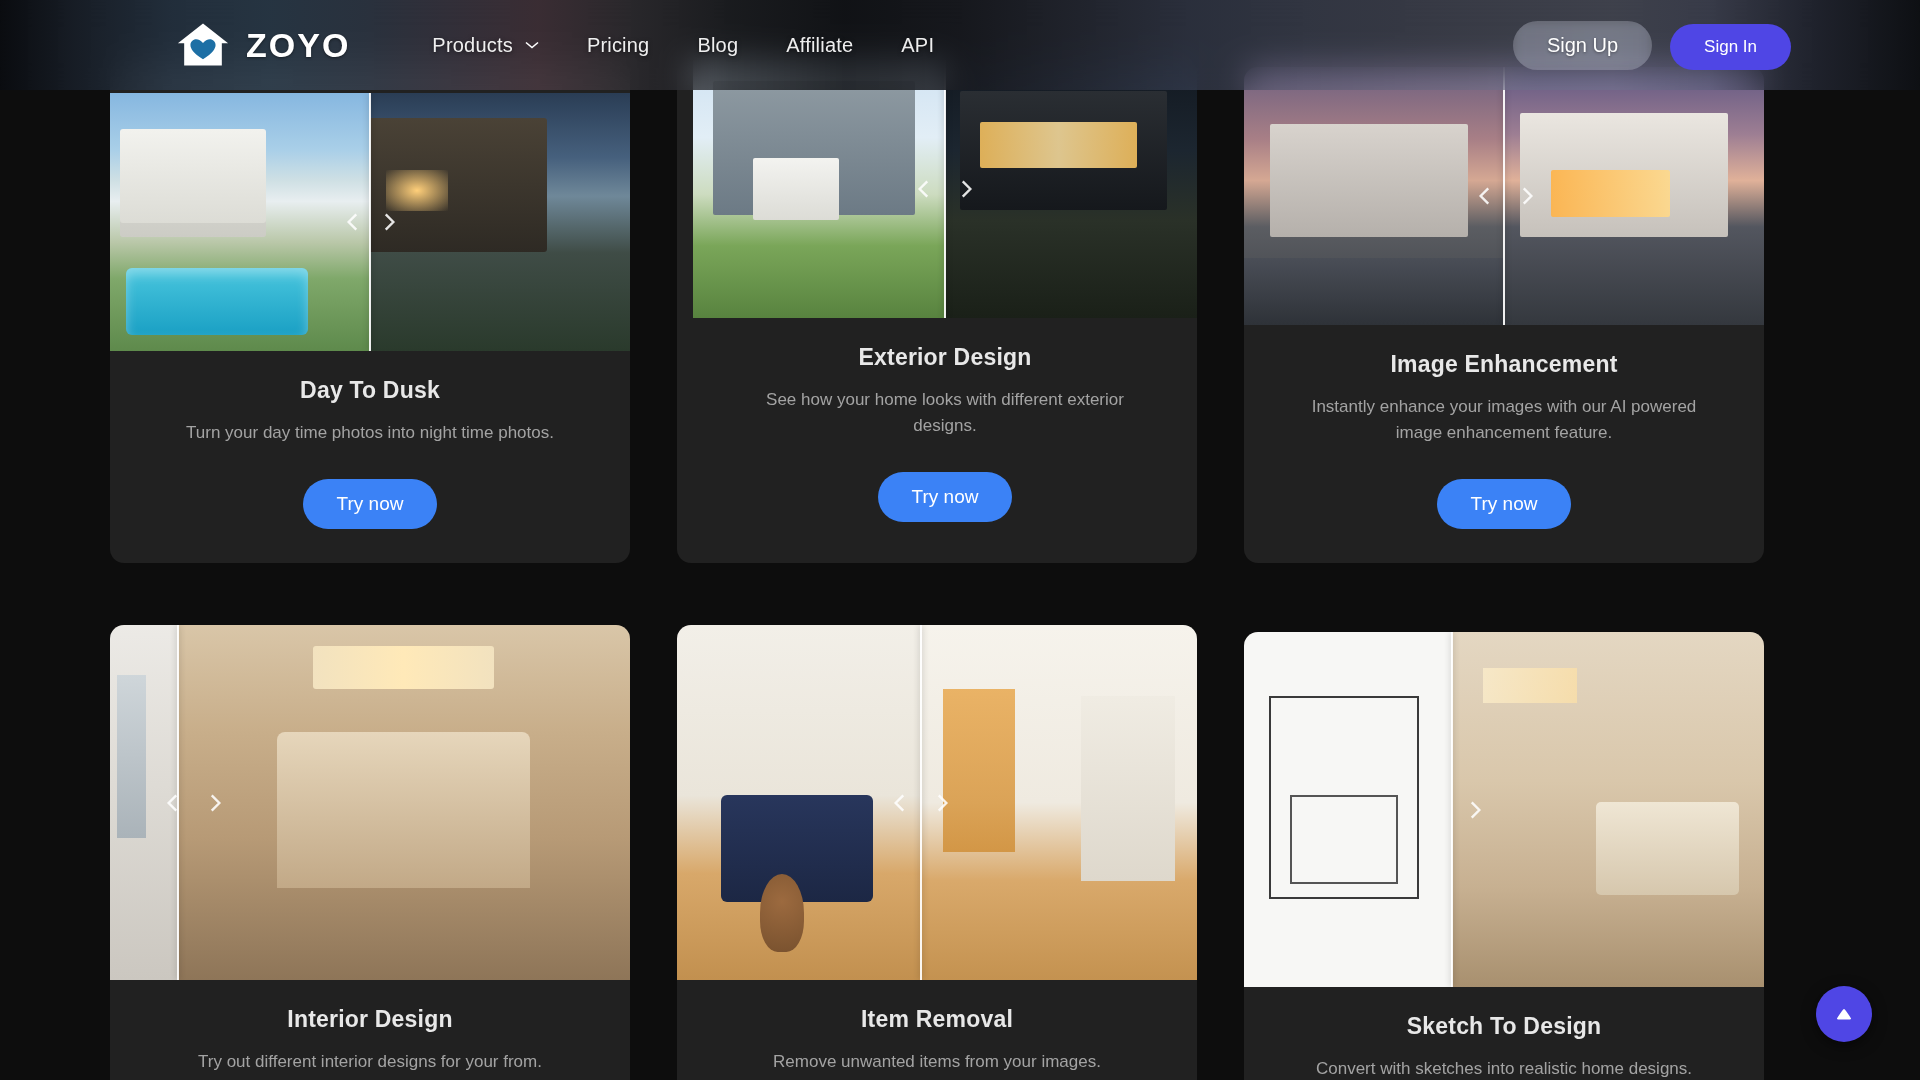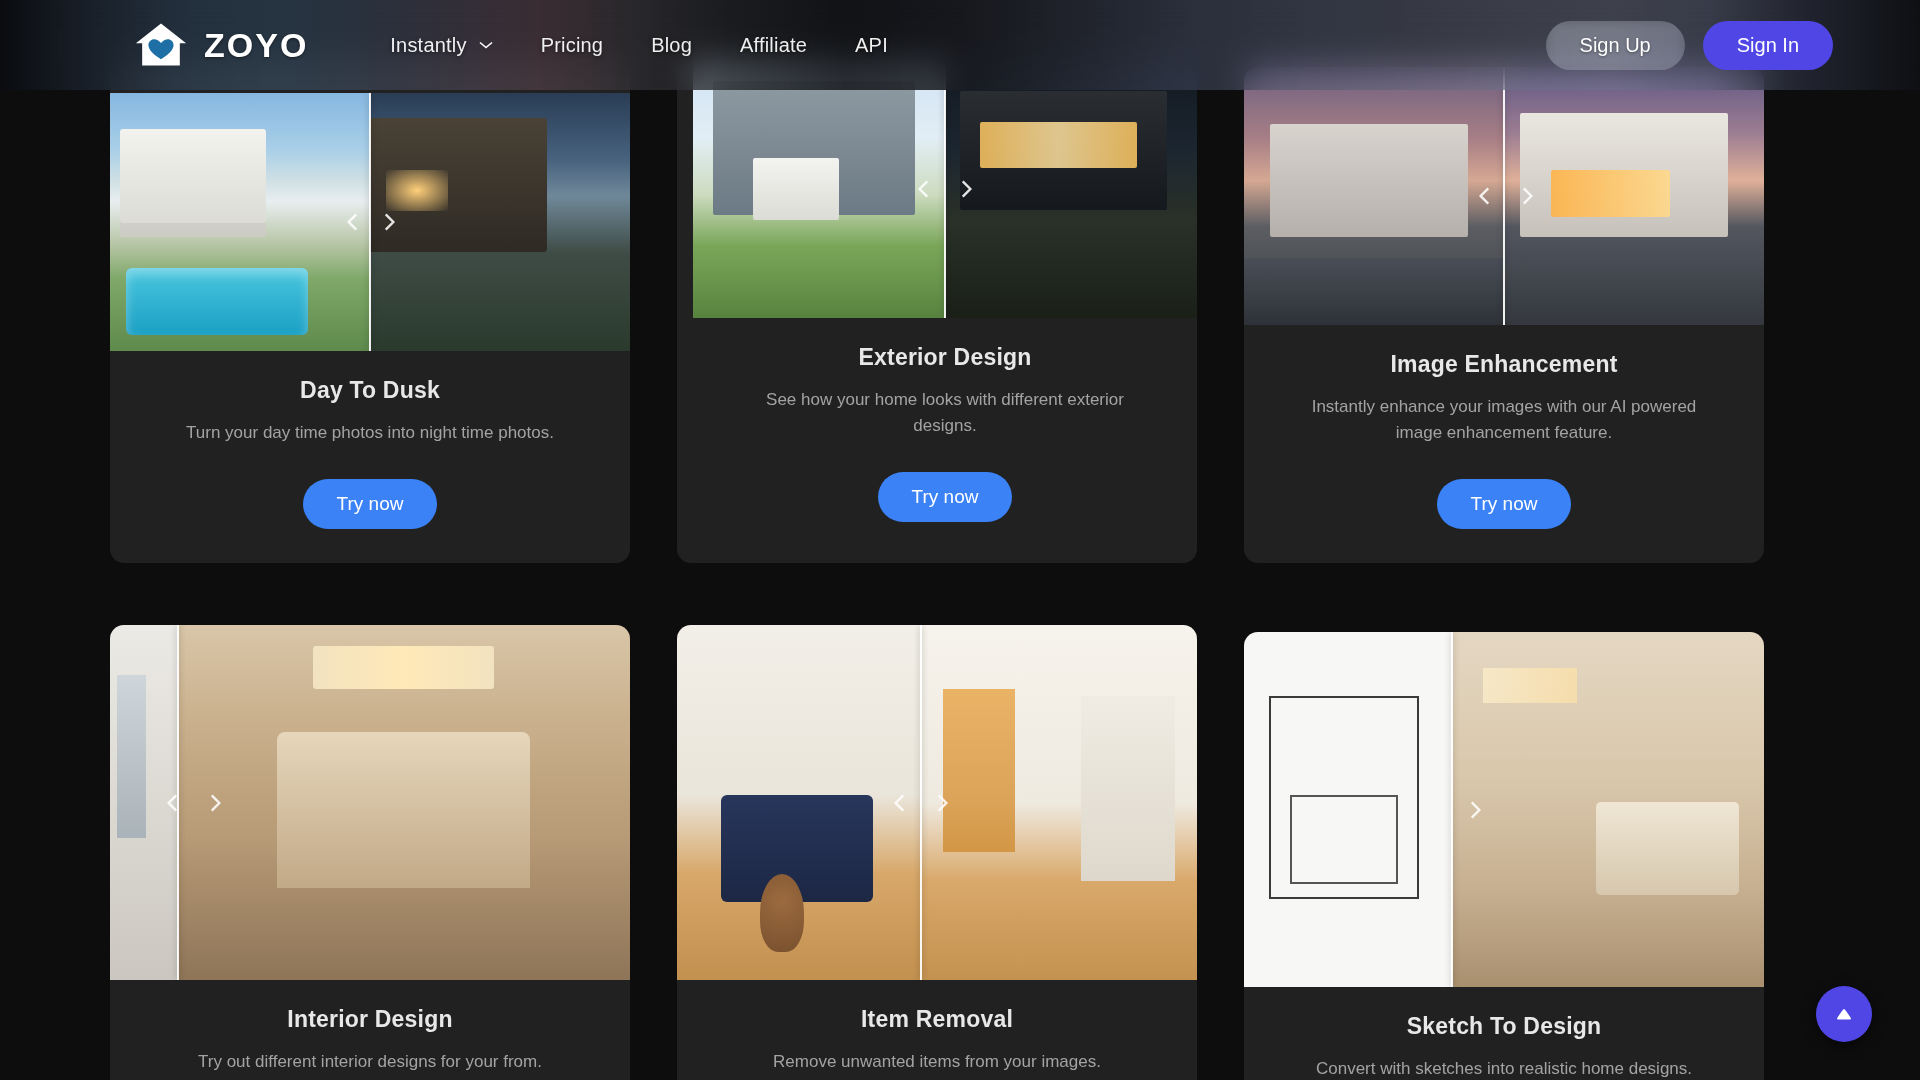--- a/index.html
+++ b/index.html
@@ -32,21 +32,21 @@
         rgba(64,72,94,0.58) 62%,
         rgba(86,94,118,0.50) 68%,
         rgba(104,110,134,0.46) 74%,
         rgba(118,124,148,0.44) 79%,
         rgba(126,132,156,0.44) 84%,
         rgba(96,102,128,0.52) 89%,
         rgba(40,44,58,0.76) 94%,
         rgba(14,16,20,0.92) 100%);
     backdrop-filter: blur(16px);
   }
-  .nav-inner { display: flex; align-items: center; width: 1920px; padding: 0 32px; }
+  .nav-inner { display: flex; align-items: center; width: 1920px; padding: 0 74px; }
 
   .brand { display: flex; align-items: center; gap: 14px; margin-left: 100px; }
   .brand-mark { width: 58px; height: 52px; display: block; }
   .brand-name {
     color: #ffffff; font-size: 34px; font-weight: 700; letter-spacing: 2.0px;
     text-shadow: 0 1px 3px rgba(0,0,0,0.45);
   }
 
   .nav-links { display: flex; align-items: center; gap: 44px; margin-left: 80px; }
   .nav-link {
@@ -60,21 +60,21 @@
   .nav-actions { margin-left: auto; display: flex; align-items: flex-end; gap: 18px; margin-right: 55px; }
   .btn-signup {
     background: rgba(255,255,255,0.17);
     color: #ffffff; font-size: 20px; font-weight: 400;
     border: none; border-radius: 999px; padding: 13px 34px; cursor: pointer;
     backdrop-filter: blur(6px);
     text-shadow: 0 1px 3px rgba(0,0,0,0.4);
   }
   .btn-signin {
     background: #4f46e5;
-    color: #ffffff; font-size: 20px; font-weight: 400;
+    color: #ffffff; font-size: 17px; font-weight: 400;
     border: none; border-radius: 999px; padding: 13px 34px; cursor: pointer;
   }
 
   
   .grid {
     position: absolute; top: 0; left: 0; width: 1920px;
     padding: 60px 110px 0 110px;
     display: grid; grid-template-columns: repeat(3, 520px);
     column-gap: 47px; row-gap: 62px;
   }
@@ -344,21 +344,21 @@
       <div class="brand">
         <svg class="brand-mark" viewBox="0 0 64 58">
           <path d="M32 5 L60 27 L53 27 L53 52 L11 52 L11 27 L4 27 Z" fill="#ffffff"></path>
           <path d="M32 45 C21 38 18 33 18 29 C18 25.2 20.9 22.5 24.4 22.5 C27 22.5 30 24 32 26.8 C34 24 37 22.5 39.6 22.5 C43.1 22.5 46 25.2 46 29 C46 33 43 38 32 45 Z" fill="#1d6fa5"></path>
         </svg>
         <span class="brand-name">ZOYO</span>
       </div>
 
       <div class="nav-links">
         <div class="nav-link">
-          <span>Instantly</span>
+          <span>Products</span>
           <svg class="chev" viewBox="0 0 14 8" fill="none" stroke="#ffffff" stroke-width="1.6">
               <path d="M1 1.5 L7 6.5 L13 1.5"></path>
             </svg>
         </div>
         <div class="nav-link">
           <span>Pricing</span>
         </div>
         <div class="nav-link">
           <span>Blog</span>
         </div>

